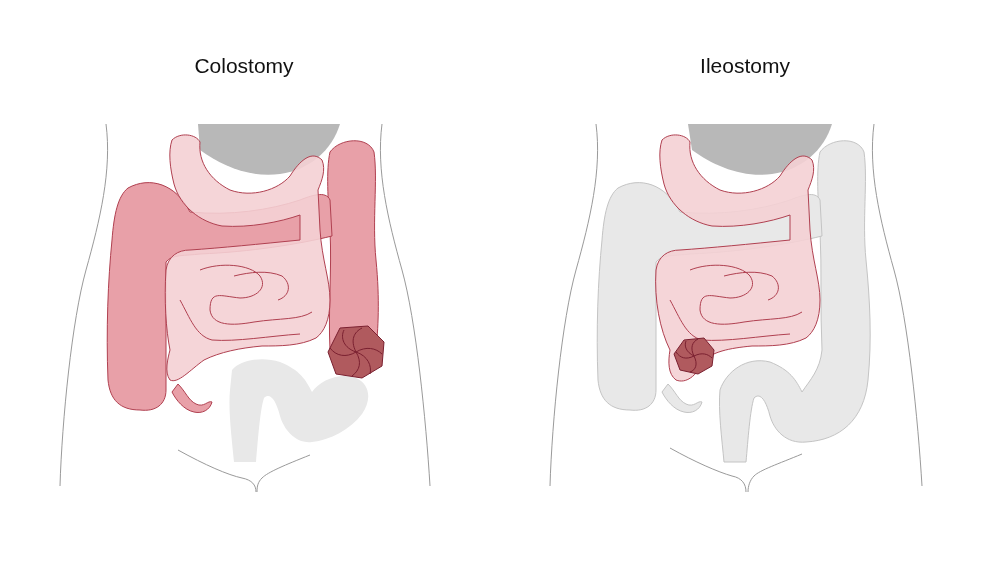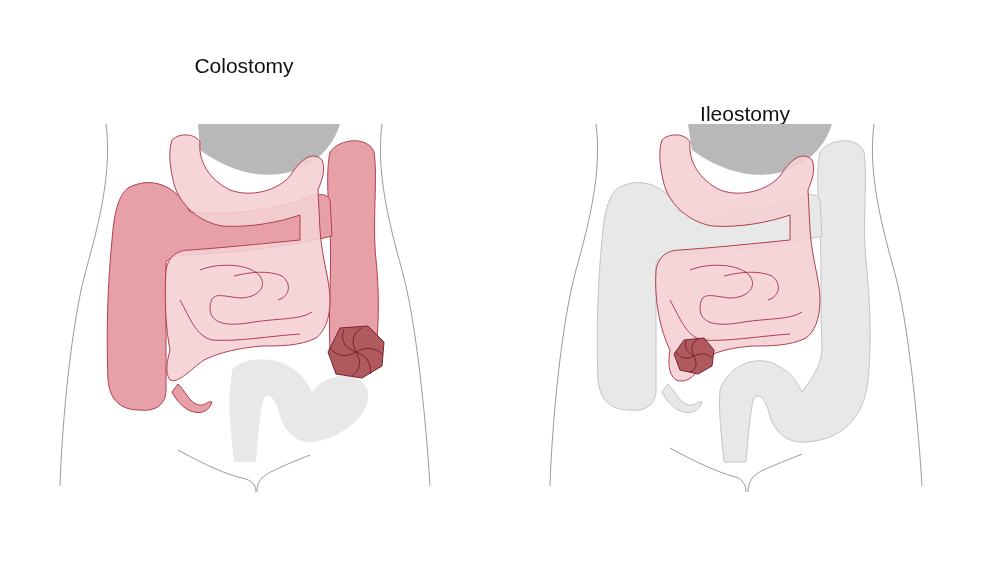--- a/index.html
+++ b/index.html
@@ -2,21 +2,21 @@
 <html><head>
 <meta charset="utf-8">
 <style>
   html, body { margin: 0; padding: 0; background: #ffffff; }
   body { width: 1000px; height: 563px; position: relative; overflow: hidden; font-family: "Liberation Sans", sans-serif; }
   .panel { position: absolute; top: 0; width: 500px; height: 441px; }
   .panel.left { left: 0; }
   .panel.right { left: 490px; }
   .title { position: absolute; top: 54px; width: 100%; text-align: center; font-size: 21px; color: #111; }
   .panel.left .title { left: -6px; }
-  .panel.right .title { left: 5px; margin-top: 48px; }
+  .panel.right .title { left: 5px; }
   svg.fig { position: absolute; left: 0; top: 0; }
 </style>
 </head>
 <body>
 
 <div class="panel left">
   <div class="title">Colostomy</div>
   <svg class="fig" width="500" height="563" viewBox="0 0 500 563">
 
     <g fill="none" stroke="#9a9a9a" stroke-width="1">

